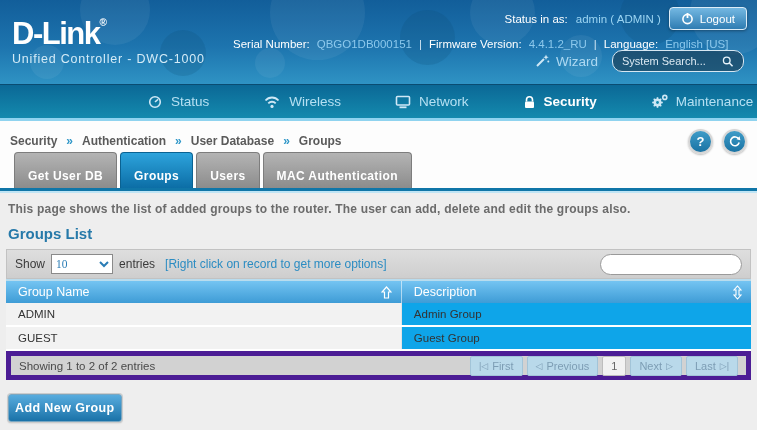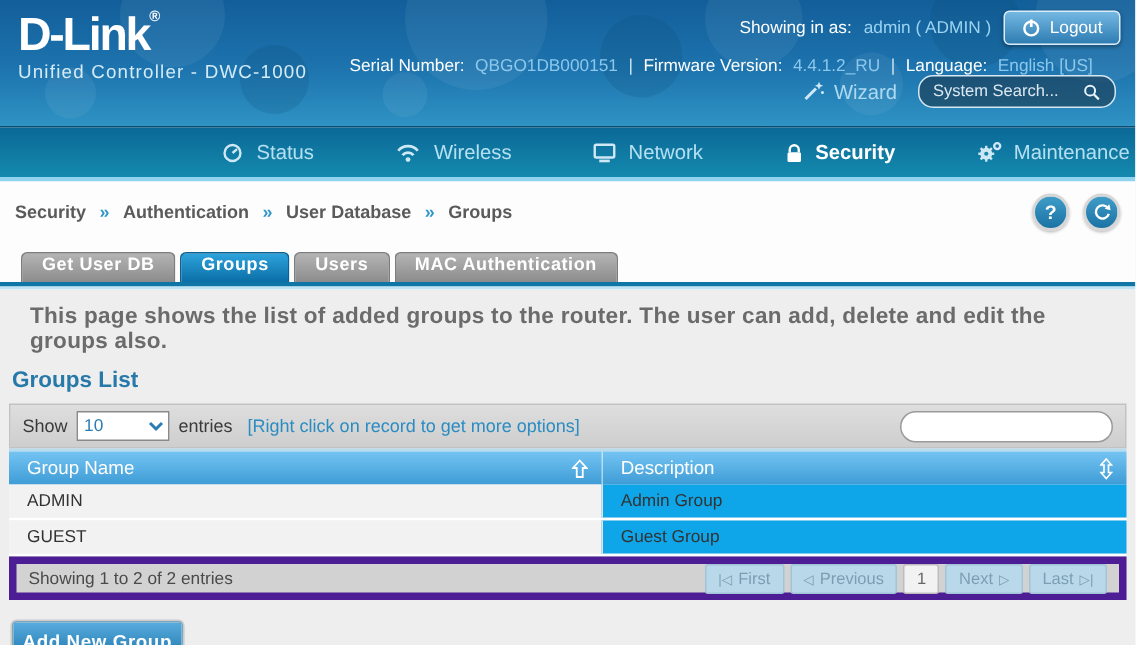--- a/index.html
+++ b/index.html
@@ -4,21 +4,21 @@
 <style>
   * { box-sizing: border-box; margin: 0; padding: 0; }
   body { font-family: "Liberation Sans", sans-serif; background: #fff; }
   .page { width: 757px; height: 430px; position: relative; background: #fff; overflow: hidden; }
 
   
   .header { height: 84px; position: relative; overflow: hidden;
     background: linear-gradient(180deg, #125e9a 0%, #1d74ae 55%, #2f93c4 100%); }
   .bubble { position: absolute; border-radius: 50%; background: rgba(255,255,255,0.06); }
   .bubble.dark { background: rgba(10,70,110,0.18); }
-  .logo { position: absolute; left: 12px; top: 7px; color: #fff; z-index: 2; }
+  .logo { position: absolute; left: 12px; top: 18px; color: #fff; z-index: 2; }
   .logo-main { font-size: 31px; font-weight: bold; letter-spacing: -1.5px; line-height: 1; }
   .logo-reg { font-size: 10px; vertical-align: top; font-weight: bold; }
   .logo-sub { font-size: 12.5px; color: #d4ebf7; letter-spacing: 0.8px; margin-top: 3px; }
   .login-row { position: absolute; top: 7px; right: 10px; display: flex; align-items: center; gap: 8px;
     font-size: 11.5px; color: #fff; z-index: 2; }
   .login-user { color: #9bd4f2; }
   .logout-btn { display: flex; align-items: center; gap: 6px; cursor: pointer;
     background: linear-gradient(#74b8e2, #2e7cb2); border: 1px solid #dcecf7; border-radius: 4px;
     color: #fff; font-size: 11.5px; padding: 4px 11px; box-shadow: 0 1px 3px rgba(0,0,0,0.35); }
   .serial-row { position: absolute; top: 38px; left: 233px; font-size: 11.5px; color: #fff;
@@ -50,34 +50,34 @@
   .bc-actions { margin-left: auto; display: flex; gap: 9px; }
   .circle-btn { width: 25px; height: 25px; border-radius: 50%; cursor: pointer;
     background: linear-gradient(#3f9cc8, #1a73a4); border: 2px solid #d6d6d6; color: #fff;
     display: flex; align-items: center; justify-content: center; font-size: 13px; font-weight: bold;
     box-shadow: 0 1px 2px rgba(0,0,0,0.25); }
 
   
   .tabs-row { padding-left: 14px; display: flex; align-items: flex-end; height: 27px; background: #fdfdfd; }
   .tab { background: linear-gradient(#b4b4b4, #8c8c8c); border: 1px solid #7d7d7d; border-bottom: none;
     border-radius: 4px 4px 0 0; color: #fff; font-size: 12px; font-weight: bold;
-    padding: 0 13px 5px; margin-right: 3px; letter-spacing: 0.4px; cursor: pointer; }
+    padding: 16px 13px 5px; margin-right: 3px; letter-spacing: 0.4px; cursor: pointer; }
   .tab.active { background: linear-gradient(#2da3dc, #0c6ea6); border-color: #0a6292; }
   .tabs-line { height: 3px; background: #1076a8; }
   .tabs-line2 { height: 2px; background: #bfe4f4; }
 
   
   .content { background: #eeeeee; height: 237px; }
-  .description { padding: 9px 20px 0; font-size: 15px; font-weight: bold; color: #6b6b6b; letter-spacing: 0.2px; }
+  .description { padding: 9px 8px 0; font-size: 12px; font-weight: bold; color: #6b6b6b; letter-spacing: 0.2px; }
   .section-title { margin: 9px 8px 7px; font-size: 15px; font-weight: bold; color: #2679a9; }
   .table-wrap { margin: 0 6px; }
   .controls-bar { display: flex; align-items: center; background: linear-gradient(#dedede, #cecece);
     border: 1px solid #c2c2c2; height: 30px; padding: 0 8px; gap: 6px; font-size: 12px; color: #3a3a3a; }
   .show-select { width: 62px; height: 20px; font-size: 11.5px; color: #2a7cb5; border: 1px solid #8a8a8a;
-    background: #fff; font-family: Liberation Sans, sans-serif; }
+    background: #fff; font-family: Liberation Serif, serif; }
   .hint { color: #2b8cc2; font-size: 12px; margin-left: 4px; }
   .table-search { margin-left: auto; display: flex; align-items: center; background: #fff;
     border: 1px solid #9a9a9a; border-radius: 11px; height: 21px; width: 142px; padding: 0 8px; }
   .table-search input { border: none; outline: none; flex: 1; font-size: 11px; background: transparent;
     font-family: "Liberation Sans", sans-serif; }
   .blue-sep { height: 2px; background: #b8dcee; }
   .grid-header { display: flex; background: linear-gradient(#74c4f2, #3e9cd6); color: #fff;
     font-size: 12.5px; height: 22px; }
   .col-name { width: 53%; padding-left: 12px; display: flex; align-items: center; cursor: pointer; }
   .col-desc { width: 47%; padding-left: 12px; border-left: 1px solid rgba(255,255,255,0.55);
@@ -116,21 +116,21 @@
     <div class="bubble dark" style="left:620px; top:-15px; width:60px; height:60px;"></div>
     <div class="bubble" style="left:690px; top:-30px; width:85px; height:85px;"></div>
     <div class="bubble" style="left:30px; top:45px; width:34px; height:34px;"></div>
 
     <div class="logo">
       <div class="logo-main"><span>D-Link</span><span class="logo-reg">®</span></div>
       <div class="logo-sub">Unified Controller - DWC-1000</div>
     </div>
 
     <div class="login-row">
-      <span>Showing in as:</span>
+      <span>Status in as:</span>
       <span class="login-user">admin ( ADMIN )</span>
       <button class="logout-btn">
         <svg width="13" height="13" viewBox="0 0 13 13">
             <circle cx="6.5" cy="7" r="4.6" fill="none" stroke="#fff" stroke-width="1.6"></circle>
             <line x1="6.5" y1="1" x2="6.5" y2="6" stroke="#fff" stroke-width="1.8"></line>
           </svg>
         <span>Logout</span>
       </button>
     </div>
 

